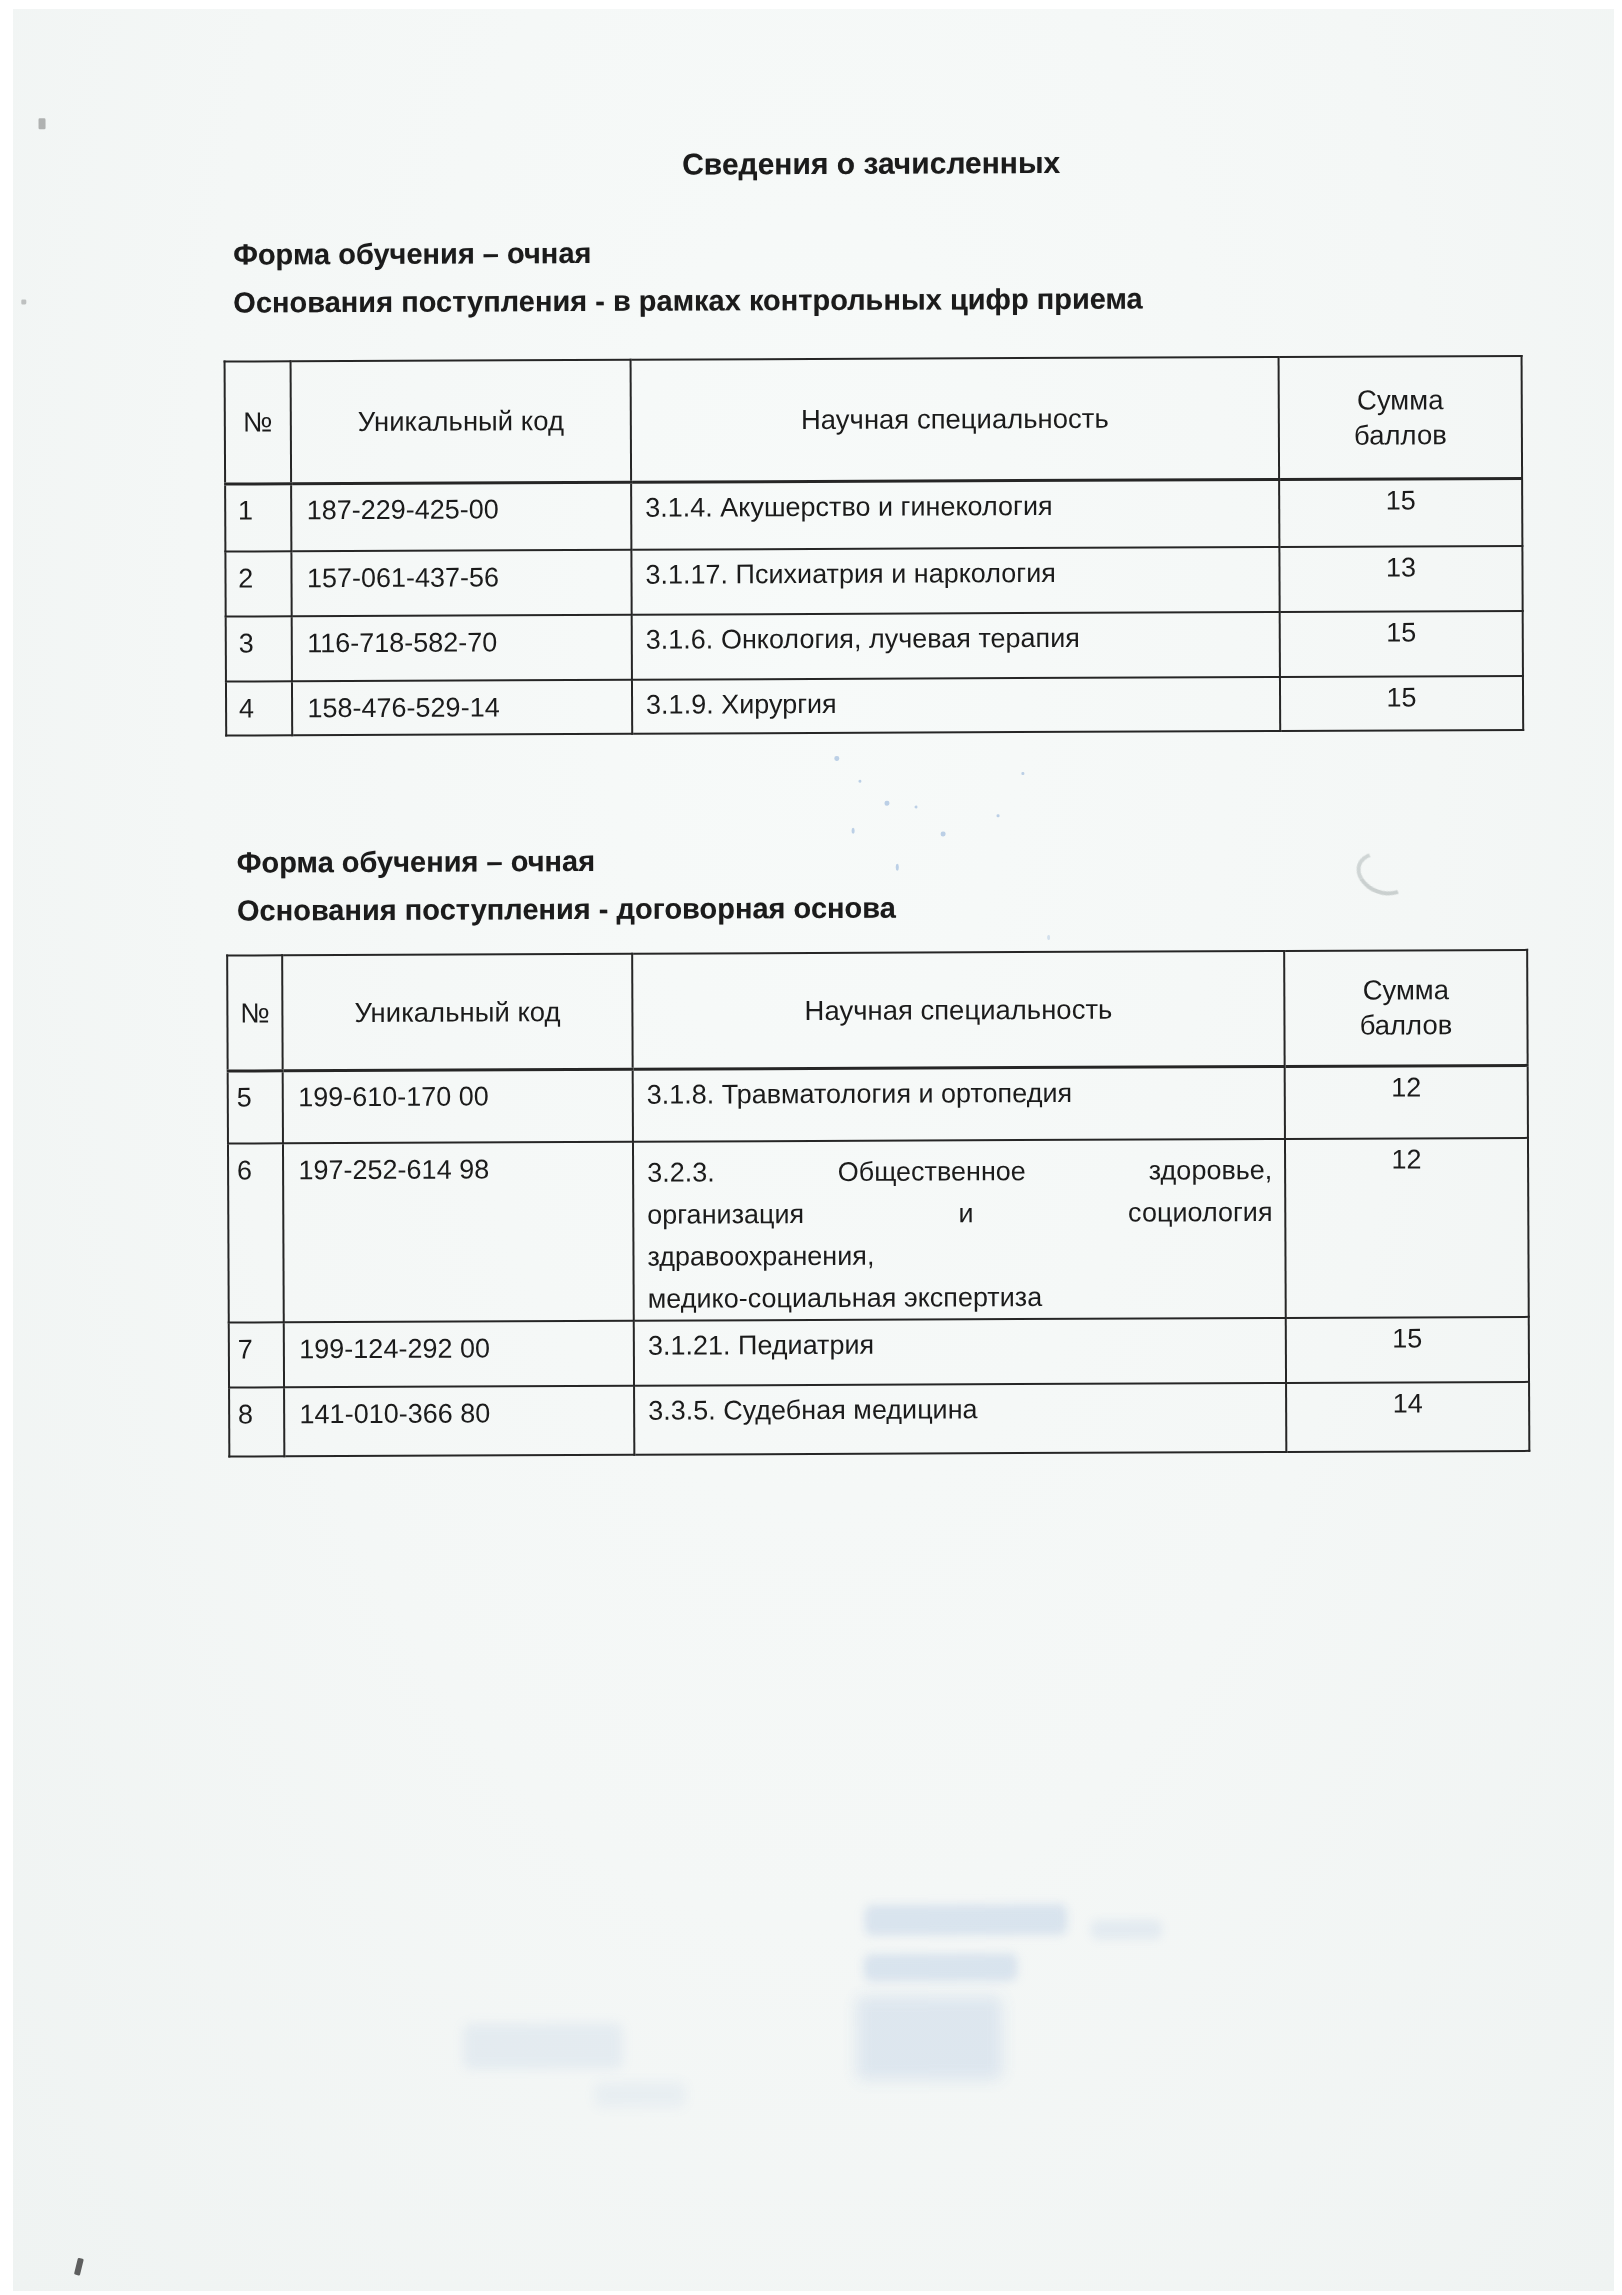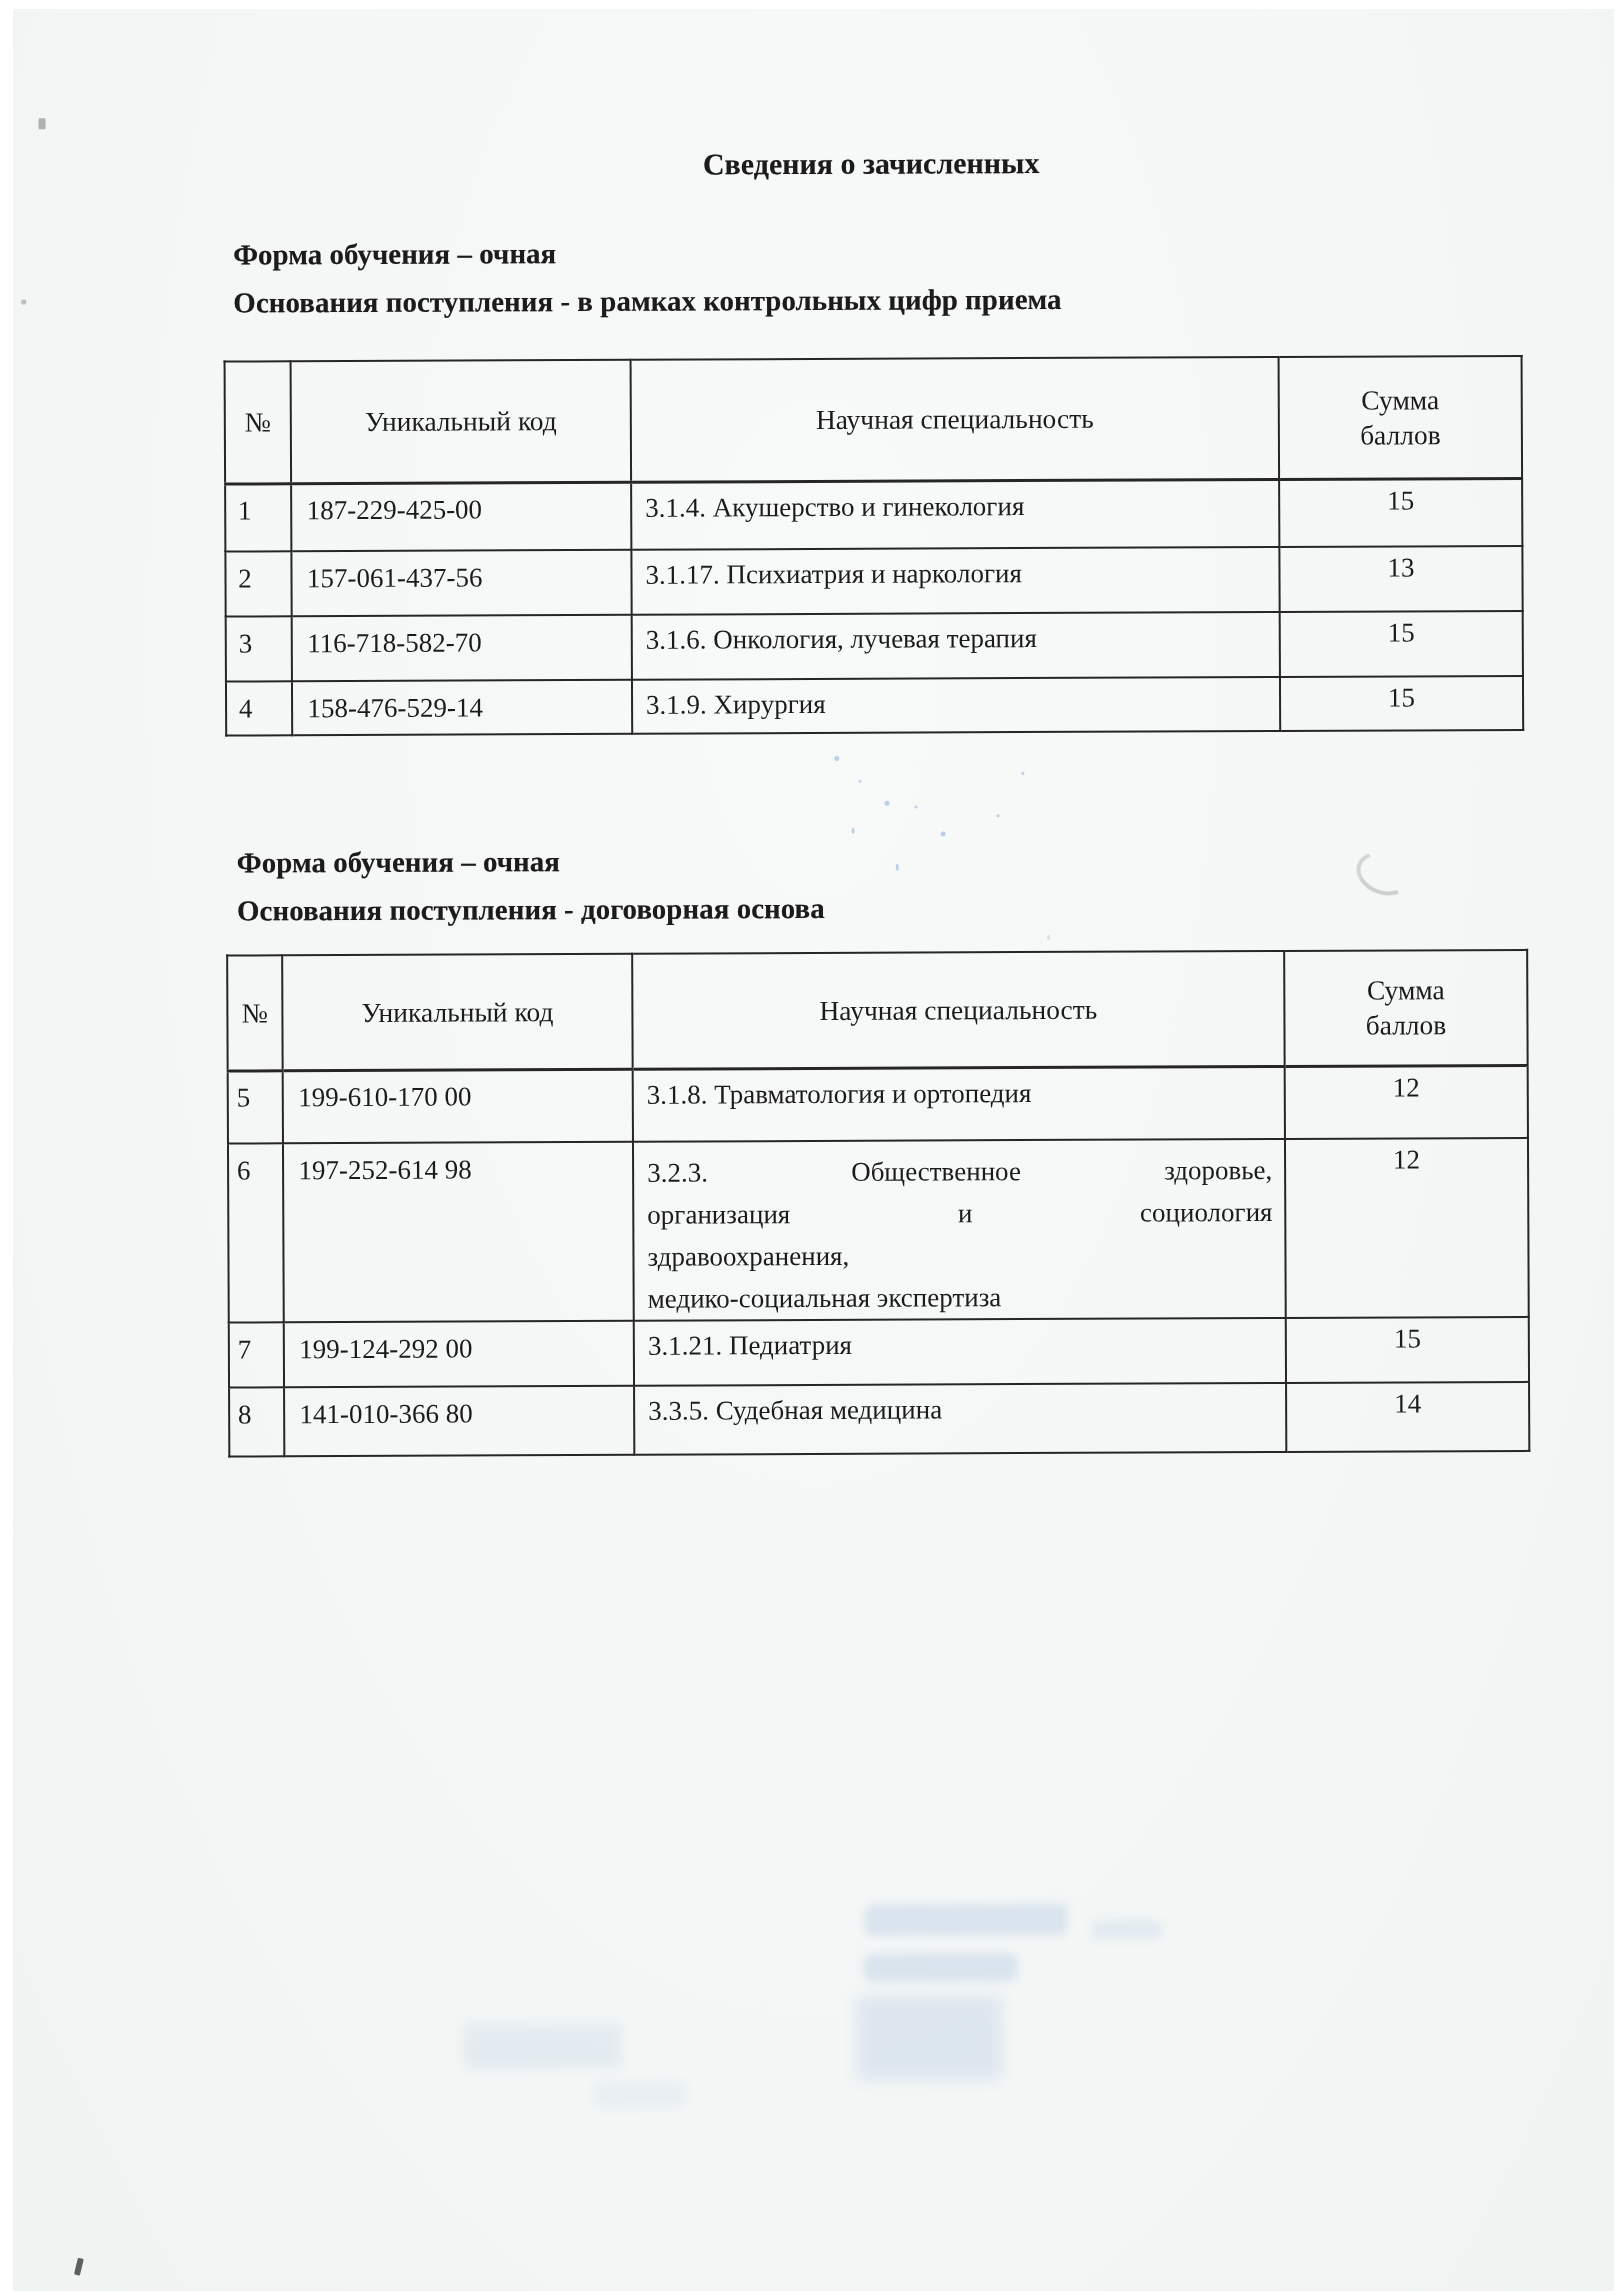--- a/index.html
+++ b/index.html
@@ -1,17 +1,17 @@
 <!DOCTYPE html>
 <html style="font-size:10.5px"><head>
 <meta charset="utf-8">
 <style>
   html,body{margin:0;padding:0;background:#ffffff;}
   .page{position:relative;width:1623px;height:2295px;background:#ffffff;overflow:hidden;
-        font-family:Liberation Serif, serif;color:#1b1b1b;}
+        font-family:Liberation Sans, sans-serif;color:#1b1b1b;}
   .paper{position:absolute;left:13px;top:9.2px;right:9.2px;bottom:3.9px;
          background:radial-gradient(ellipse at 50% 28%, #f7faf9 0%, #f4f7f6 55%, #eff3f2 100%);}
   .content{position:absolute;left:0;top:0;width:1623px;height:2295px;
            transform:rotate(-0.25deg);transform-origin:50% 40%;}
   .doc-title{position:absolute;left:226px;top:147px;width:1297px;text-align:center;
              font-weight:bold;font-size:30px;line-height:34px;text-shadow:0 0 0.7px rgba(0,0,0,.35);}
   .hblock{position:absolute;font-weight:bold;font-size:29px;line-height:48px;
           text-shadow:0 0 0.7px rgba(0,0,0,.35);white-space:nowrap;}
   .hblock1{left:236px;top:228px;}
   .hblock2{left:237px;top:836px;}

